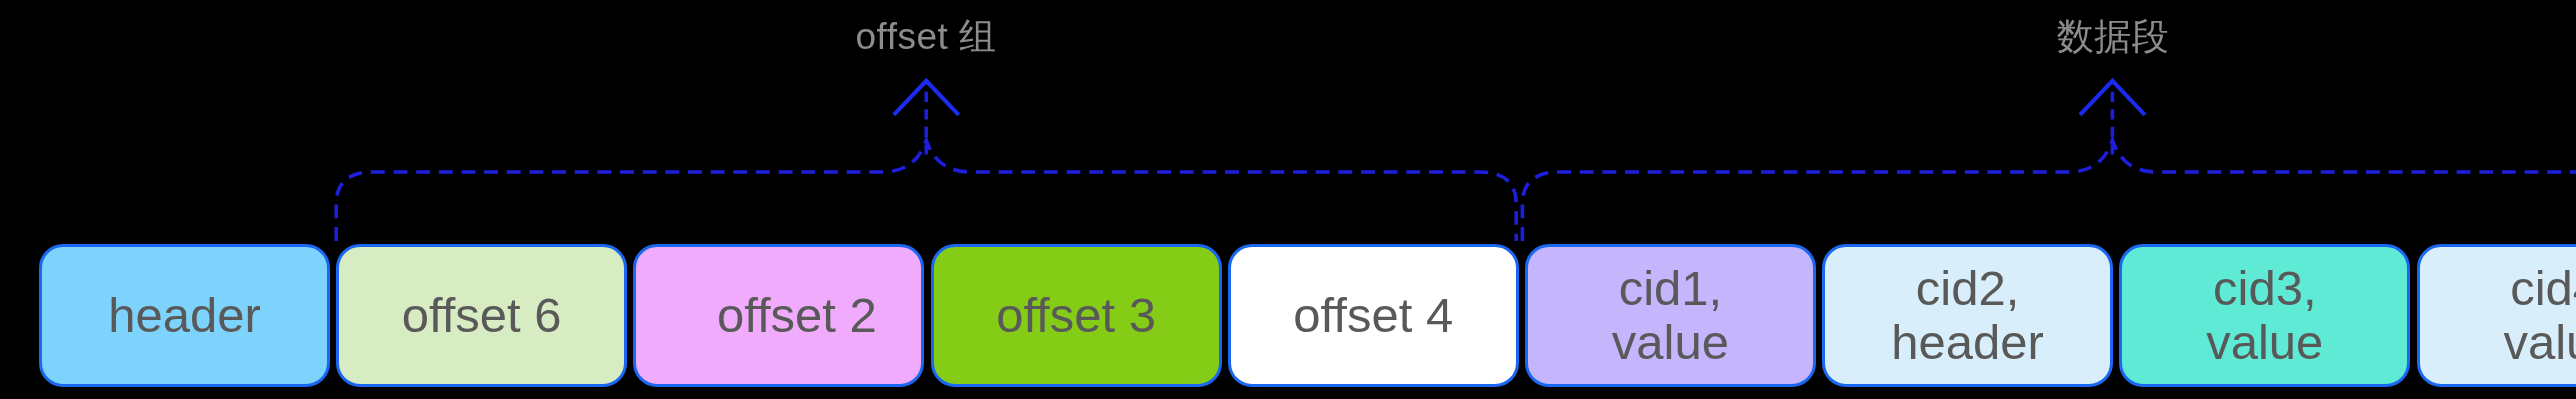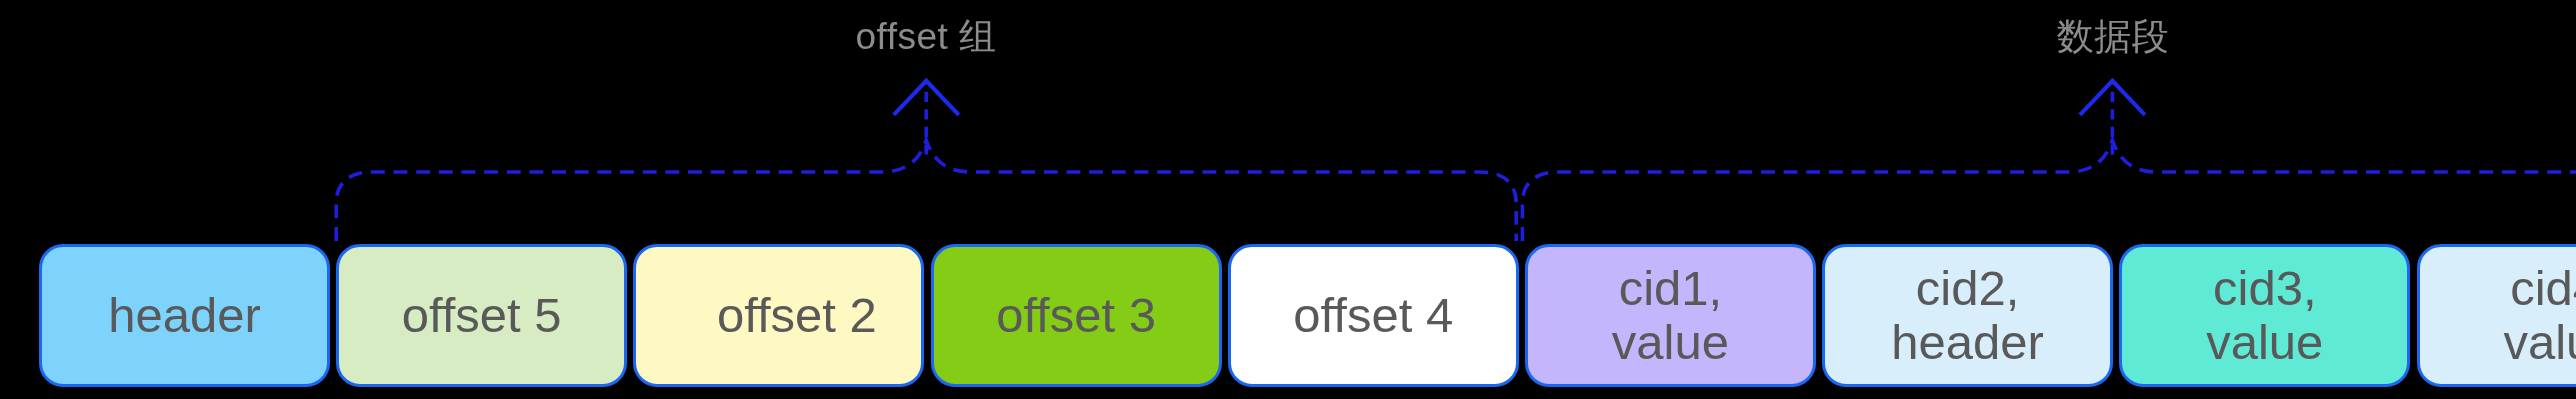--- a/index.html
+++ b/index.html
@@ -99,22 +99,22 @@
       <path class="arrow-shaft" d="M 4101 300 L 4101 162"></path>
       <path class="arrow-head" d="M 4038 223 L 4101 157 L 4164 223"></path>
     </g>
   </svg>
 
   <div class="brace-label offset-group">offset 组</div>
   <div class="brace-label data-segment">数据段</div>
 
   <div class="boxes">
     <div class="box" style="background-color: #7dd3fc;">header</div>
-    <div class="box" style="background-color: rgb(216, 236, 195);">offset 5</div>
-    <div class="box" style="background-color: #fef9c3; padding-left: 36px;">offset 2</div>
+    <div class="box" style="background-color: rgb(216, 236, 195);">offset 6</div>
+    <div class="box" style="background-color: #f0abfc; padding-left: 36px;">offset 2</div>
     <div class="box" style="background-color: #84cc16;">offset 3</div>
     <div class="box" style="background-color: #ffffff;">offset 4</div>
     <div class="box" style="background-color: #c4b5fd;">cid1,
 value</div>
     <div class="box" style="background-color: rgb(216, 238, 250);">cid2,
 header</div>
     <div class="box" style="background-color: #5eead4;">cid3,
 value</div>
     <div class="box" style="background-color: rgb(216, 238, 250);">cid4,
 value</div>

